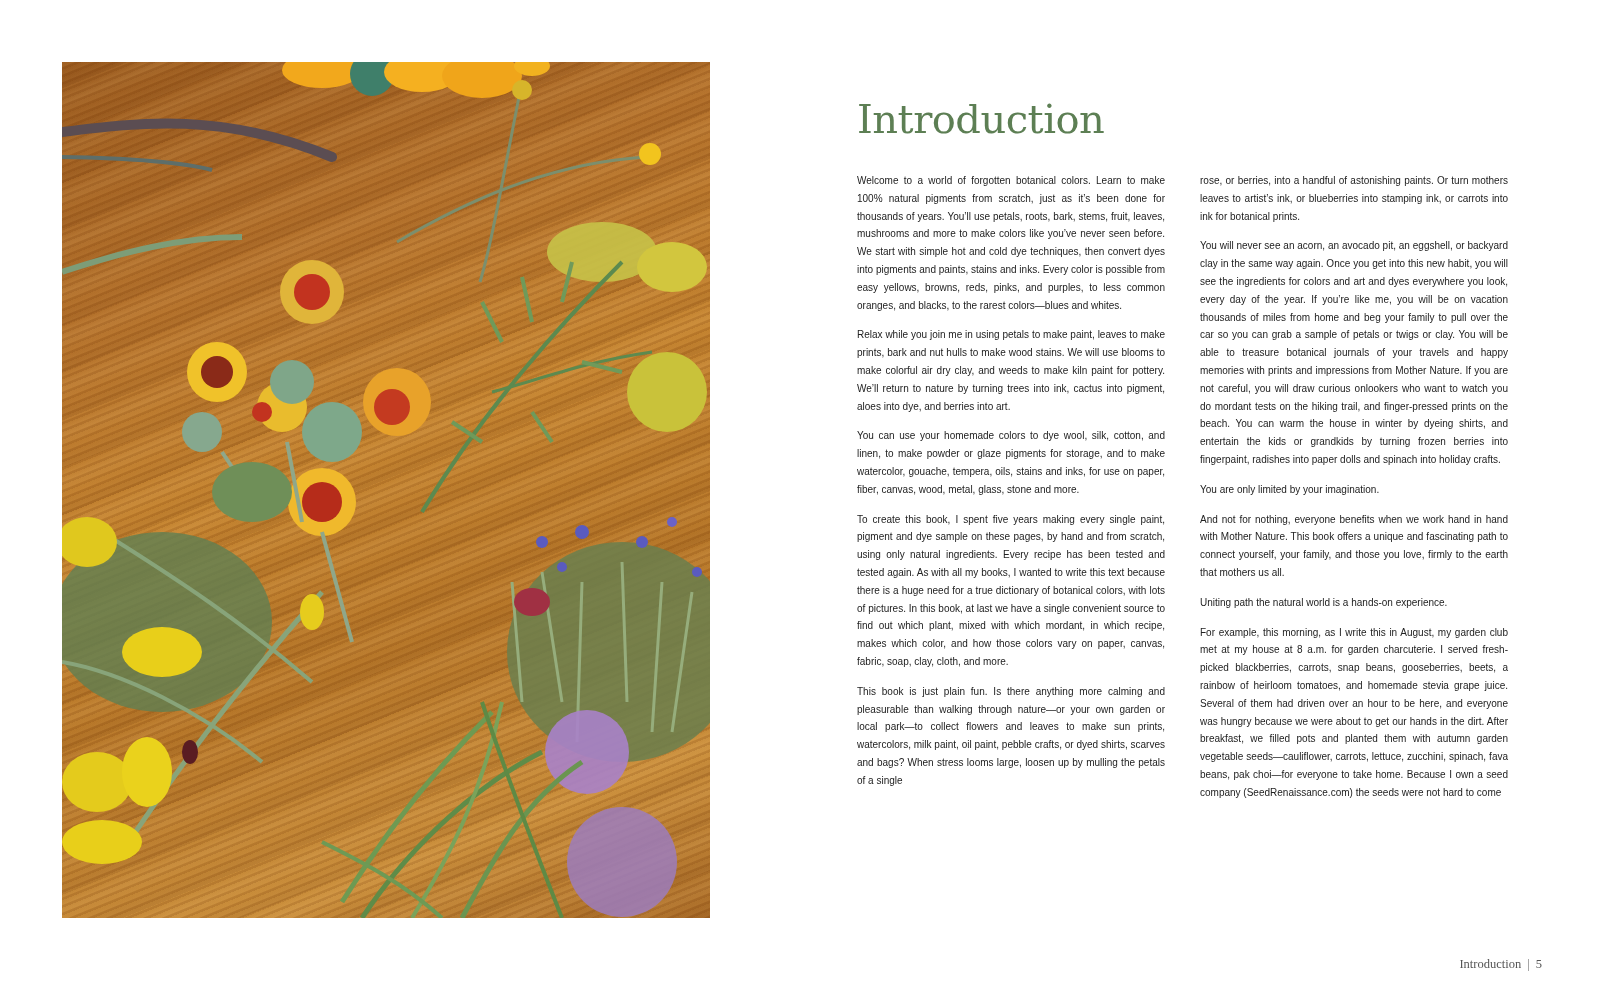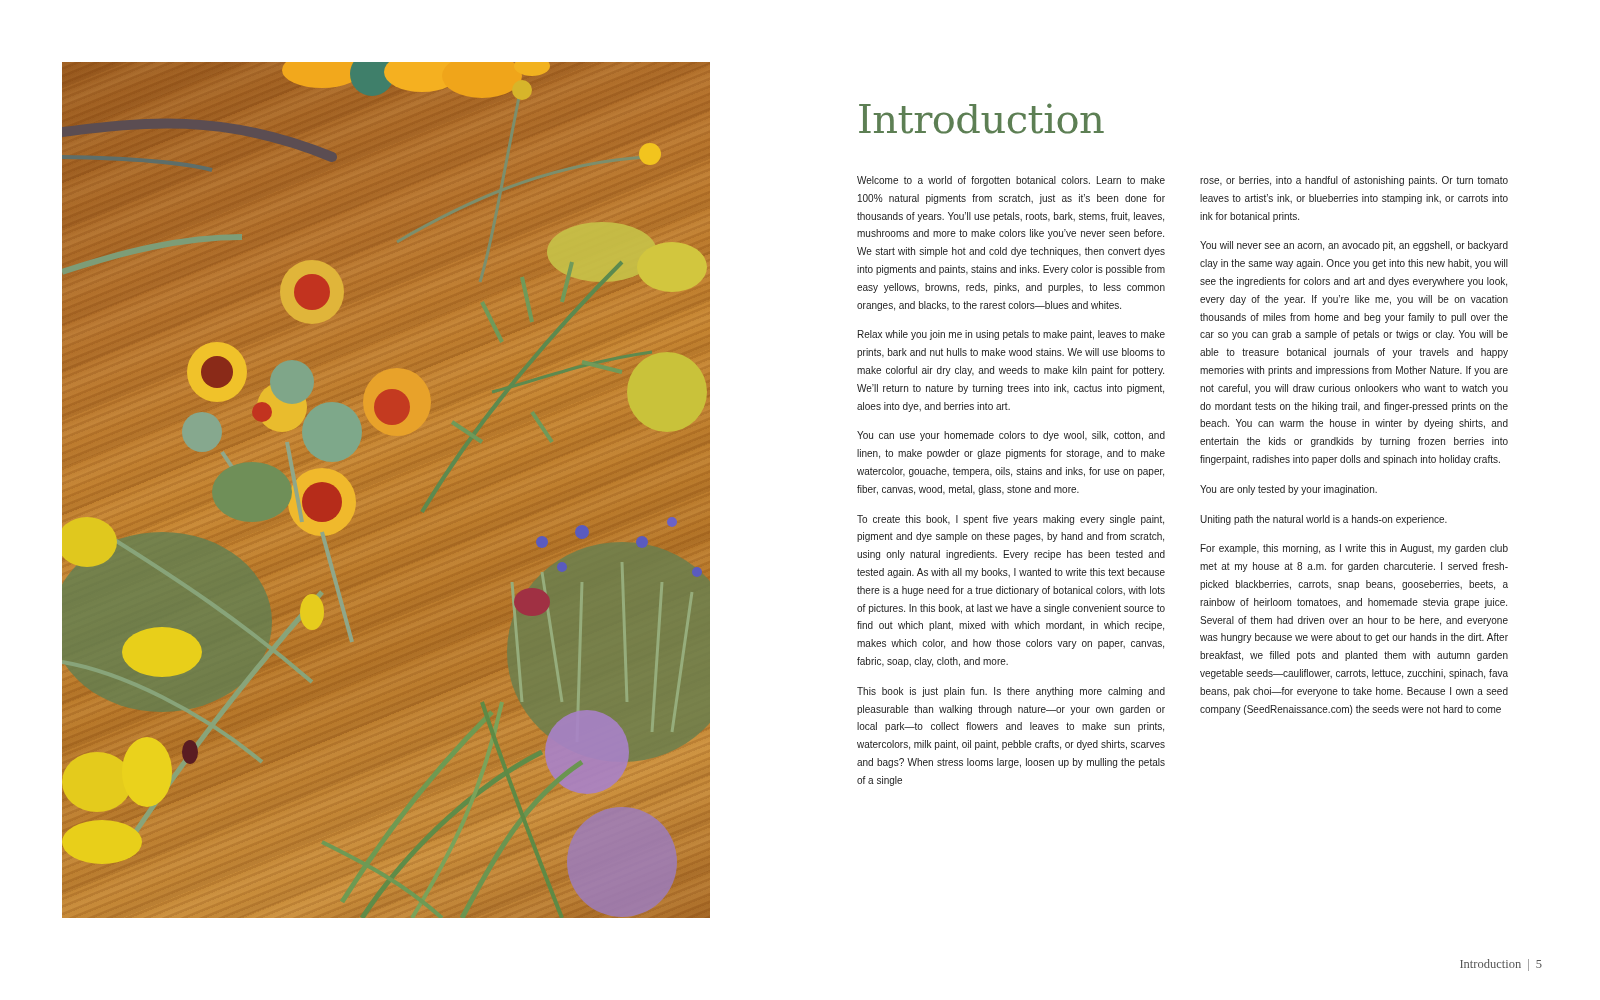--- a/index.html
+++ b/index.html
@@ -139,22 +139,23 @@
 
 <div class="col col-left">
   <p>Welcome to a world of forgotten botanical colors. Learn to make 100% natural pigments from scratch, just as it’s been done for thousands of years. You’ll use petals, roots, bark, stems, fruit, leaves, mushrooms and more to make colors like you’ve never seen before. We start with simple hot and cold dye techniques, then convert dyes into pigments and paints, stains and inks. Every color is possible from easy yellows, browns, reds, pinks, and purples, to less common oranges, and blacks, to the rarest colors—blues and whites.</p>
   <p>Relax while you join me in using petals to make paint, leaves to make prints, bark and nut hulls to make wood stains. We will use blooms to make colorful air dry clay, and weeds to make kiln paint for pottery. We’ll return to nature by turning trees into ink, cactus into pigment, aloes into dye, and berries into art.</p>
   <p>You can use your homemade colors to dye wool, silk, cotton, and linen, to make powder or glaze pigments for storage, and to make watercolor, gouache, tempera, oils, stains and inks, for use on paper, fiber, canvas, wood, metal, glass, stone and more.</p>
   <p>To create this book, I spent five years making every single paint, pigment and dye sample on these pages, by hand and from scratch, using only natural ingredients. Every recipe has been tested and tested again. As with all my books, I wanted to write this text because there is a huge need for a true dictionary of botanical colors, with lots of pictures. In this book, at last we have a single convenient source to find out which plant, mixed with which mordant, in which recipe, makes which color, and how those colors vary on paper, canvas, fabric, soap, clay, cloth, and more.</p>
   <p>This book is just plain fun. Is there anything more calming and pleasurable than walking through nature—or your own garden or local park—to collect flowers and leaves to make sun prints, watercolors, milk paint, oil paint, pebble crafts, or dyed shirts, scarves and bags? When stress looms large, loosen up by mulling the petals of a single</p>
 </div>
 
 <div class="col col-right">
-  <p>rose, or berries, into a handful of astonishing paints. Or turn tomato leaves to artist’s ink, or blueberries into stamping ink, or carrots into ink for botanical prints.</p>
+  <p>rose, or berries, into a handful of astonishing paints. Or turn mothers leaves to artist’s ink, or blueberries into stamping ink, or carrots into ink for botanical prints.</p>
   <p>You will never see an acorn, an avocado pit, an eggshell, or backyard clay in the same way again. Once you get into this new habit, you will see the ingredients for colors and art and dyes everywhere you look, every day of the year. If you’re like me, you will be on vacation thousands of miles from home and beg your family to pull over the car so you can grab a sample of petals or twigs or clay. You will be able to treasure botanical journals of your travels and happy memories with prints and impressions from Mother Nature. If you are not careful, you will draw curious onlookers who want to watch you do mordant tests on the hiking trail, and finger-pressed prints on the beach. You can warm the house in winter by dyeing shirts, and entertain the kids or grandkids by turning frozen berries into fingerpaint, radishes into paper dolls and spinach into holiday crafts.</p>
-  <p>You are only tested by your imagination.</p>
+  <p>You are only limited by your imagination.</p>
+  <p>And not for nothing, everyone benefits when we work hand in hand with Mother Nature. This book offers a unique and fascinating path to connect yourself, your family, and those you love, firmly to the earth that mothers us all.</p>
   <p>Uniting path the natural world is a hands-on experience.</p>
   <p>For example, this morning, as I write this in August, my garden club met at my house at 8 a.m. for garden charcuterie. I served fresh-picked blackberries, carrots, snap beans, gooseberries, beets, a rainbow of heirloom tomatoes, and homemade stevia grape juice. Several of them had driven over an hour to be here, and everyone was hungry because we were about to get our hands in the dirt. After breakfast, we filled pots and planted them with autumn garden vegetable seeds—cauliflower, carrots, lettuce, zucchini, spinach, fava beans, pak choi—for everyone to take home. Because I own a seed company (SeedRenaissance.com) the seeds were not hard to come</p>
 </div>
 
 <div class="footer">
   <span>Introduction</span><span class="sep">|</span><span>5</span>
 </div>
 
 </body></html>

